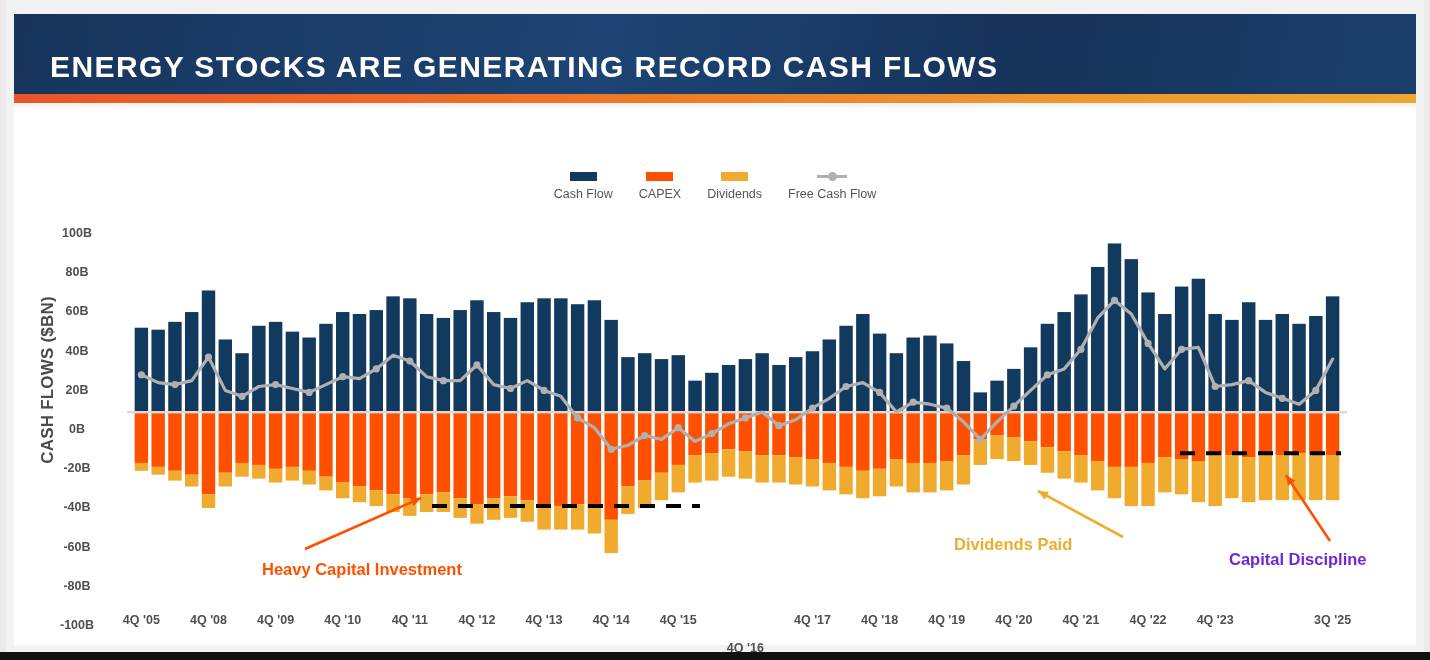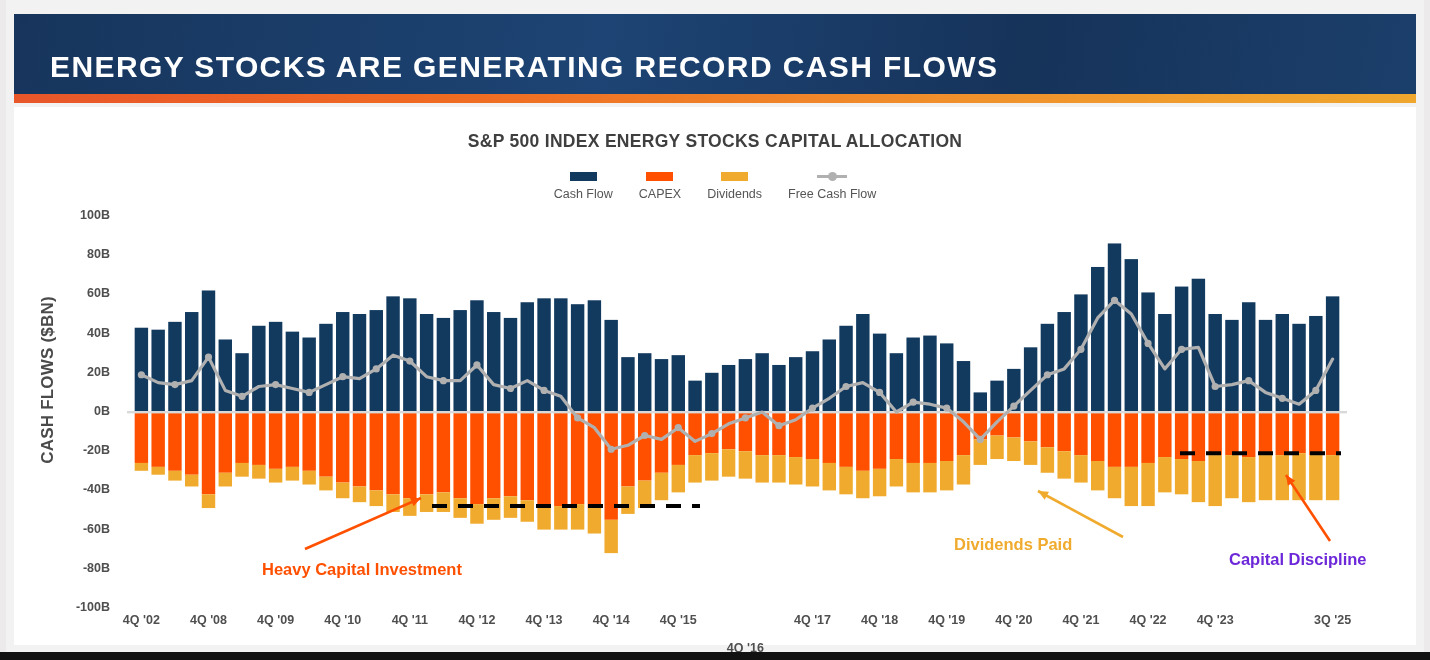--- a/index.html
+++ b/index.html
@@ -53,22 +53,22 @@
   .legend-line::after{content:"";position:absolute;left:11px;top:0px;width:9px;height:9px;border-radius:50%;background:#b0b0b0;}
   .legend-label{font-size:12.5px;color:#555555;white-space:nowrap;}
 
   
   .y-axis-title{
     position:absolute;left:-62px;top:370px;width:220px;text-align:center;
     transform:rotate(-90deg);transform-origin:center center;
     font-size:17px;font-weight:bold;color:#4a4a4a;letter-spacing:.2px;
   }
   .ytick{
-    position:absolute;width:66px;text-align:right;
-    font-size:12.5px;font-weight:bold;color:#4f4f4f;
+    position:absolute;width:66px;text-align:center;
+    font-size:12.5px;font-weight:bold;color:#4f4f4f;margin-top:18px;
   }
   .xtick{
     position:absolute;text-align:center;
     font-size:12.5px;font-weight:bold;color:#4f4f4f;white-space:nowrap;
   }
 
   
   #plot{position:absolute;left:0;top:0;width:1430px;height:660px;pointer-events:none;}
 
   
@@ -84,21 +84,20 @@
 
   <div class="header-wrap">
     <div class="header-band">
       <div class="header-title">ENERGY STOCKS ARE GENERATING RECORD CASH FLOWS</div>
     </div>
     <div class="accent-bar"></div>
   </div>
 
   <div class="card"></div>
 
-  <div class="chart-title">S&amp;P 500 INDEX ENERGY STOCKS CAPITAL ALLOCATION</div>
 
   <div class="legend" id="legend">
       <div class="legend-item">
         <span class="legend-swatch" style="background: rgb(18, 58, 95);"></span>
         <span class="legend-label">Cash Flow</span>
       </div>
       <div class="legend-item">
         <span class="legend-swatch" style="background: rgb(255, 80, 0);"></span>
         <span class="legend-label">CAPEX</span>
       </div>
@@ -121,21 +120,21 @@
       <div class="ytick" style="left: 44px; top: 325.6px;">40B</div>
       <div class="ytick" style="left: 44px; top: 364.8px;">20B</div>
       <div class="ytick" style="left: 44px; top: 404px;">0B</div>
       <div class="ytick" style="left: 44px; top: 443.2px;">-20B</div>
       <div class="ytick" style="left: 44px; top: 482.4px;">-40B</div>
       <div class="ytick" style="left: 44px; top: 521.6px;">-60B</div>
       <div class="ytick" style="left: 44px; top: 560.8px;">-80B</div>
       <div class="ytick" style="left: 44px; top: 600px;">-100B</div>
     </div>
   <div id="xticks">
-      <div class="xtick" style="left: 101.389px; top: 613px; width: 80px;">4Q '02</div>
+      <div class="xtick" style="left: 101.389px; top: 613px; width: 80px;">4Q '05</div>
       <div class="xtick" style="left: 168.5px; top: 613px; width: 80px;">4Q '08</div>
       <div class="xtick" style="left: 235.611px; top: 613px; width: 80px;">4Q '09</div>
       <div class="xtick" style="left: 302.722px; top: 613px; width: 80px;">4Q '10</div>
       <div class="xtick" style="left: 369.833px; top: 613px; width: 80px;">4Q '11</div>
       <div class="xtick" style="left: 436.944px; top: 613px; width: 80px;">4Q '12</div>
       <div class="xtick" style="left: 504.056px; top: 613px; width: 80px;">4Q '13</div>
       <div class="xtick" style="left: 571.167px; top: 613px; width: 80px;">4Q '14</div>
       <div class="xtick" style="left: 638.278px; top: 613px; width: 80px;">4Q '15</div>
       <div class="xtick" style="left: 705.389px; top: 613px; width: 80px; margin-top: 28px;">4Q '16</div>
       <div class="xtick" style="left: 772.5px; top: 613px; width: 80px;">4Q '17</div>

